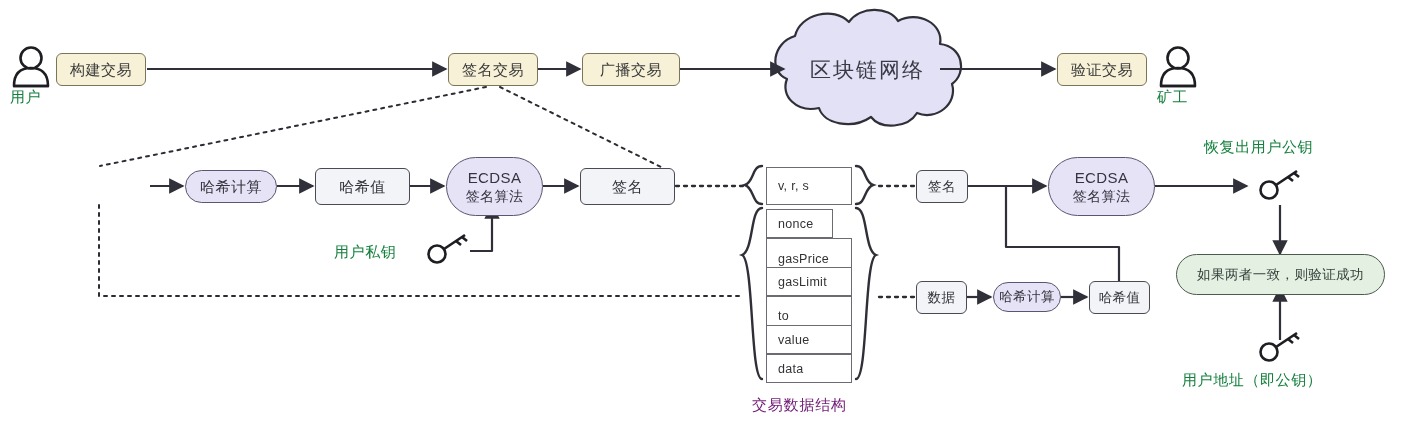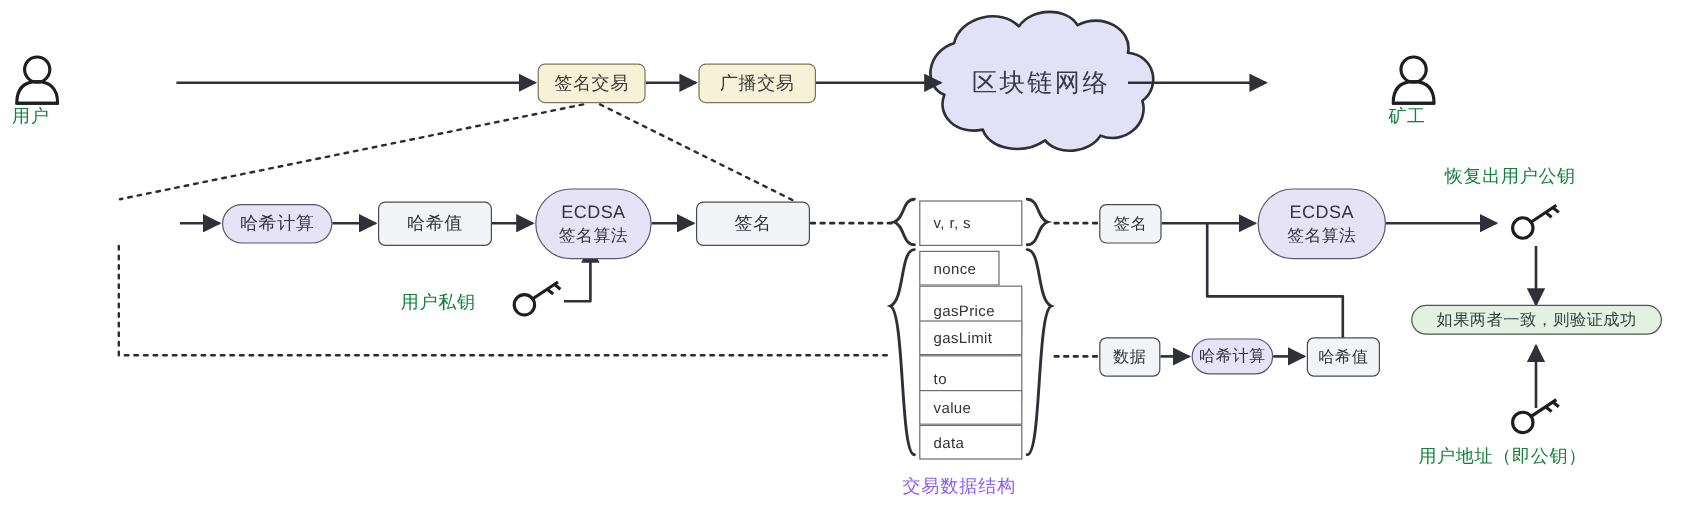--- a/index.html
+++ b/index.html
@@ -18,21 +18,21 @@
   .lav{background:#e6e3f7;border:1.7px solid #5a5570;border-radius:60px;color:#34343f;}
   .green{background:#e4f0e2;border:1.7px solid #4b5a4b;border-radius:60px;color:#33403a;}
   .cn{font-size:15px;letter-spacing:.5px;}
   .cn-sm{font-size:13.5px;letter-spacing:.4px;}
   .plainlabel{position:absolute;font-size:15px;color:#15803d;letter-spacing:.6px;white-space:nowrap;}
   .ecdsa-top{font-size:15px;letter-spacing:.4px;}
   .ecdsa-bot{font-size:14px;letter-spacing:.4px;margin-top:1px;}
   .structrow{position:absolute;box-sizing:border-box;border:1.3px solid #6b6b72;
              display:flex;align-items:center;padding-left:11px;background:#fff;}
   .structrow span{font-size:12.5px;color:#333;letter-spacing:.3px;}
-  .struct-caption{position:absolute;font-size:15px;color:#8b5cf6;letter-spacing:.8px;}
+  .struct-caption{position:absolute;font-size:15px;color:#701a75;letter-spacing:.8px;}
 </style>
 </head>
 <body>
 
 <div id="stage">
 
   <svg class="layer">
     <defs>
       <marker id="arw" viewBox="0 0 10 10" refX="9" refY="5" markerWidth="7" markerHeight="7" orient="auto-start-reverse">
         <path d="M 0 0 L 10 5 L 0 10 z" fill="#30303a"></path>
@@ -119,34 +119,40 @@
       <path d="M1294,173 L1299,177"></path>
     </g>
     <g fill="none" stroke="#1d1d22" stroke-width="2.6" stroke-linejoin="round">
       <circle cx="1269" cy="352" r="8.5"></circle>
       <line x1="1276" y1="347" x2="1297" y2="333"></line>
       <path d="M1288,339 L1293,343"></path>
       <path d="M1294,335 L1299,339"></path>
     </g>
   </svg>
 
+  <div class="node rect cream cn" style="left:56px;top:53px;width:90px;height:33px;">
+    <span>构建交易</span>
+  </div>
   <div class="plainlabel" style="left:10px;top:88px;">用户</div>
 
   <div class="node rect cream cn" style="left:448px;top:53px;width:90px;height:33px;">
     <span>签名交易</span>
   </div>
 
   <div class="node rect cream cn" style="left:582px;top:53px;width:98px;height:33px;">
     <span>广播交易</span>
   </div>
 
   <div class="node cn" style="left:775px;top:52px;width:185px;height:36px;font-size:21px;letter-spacing:2px;color:#3a3a46;">
     <span>区块链网络</span>
   </div>
 
+  <div class="node rect cream cn" style="left:1057px;top:53px;width:90px;height:33px;">
+    <span>验证交易</span>
+  </div>
   <div class="plainlabel" style="left:1157px;top:88px;">矿工</div>
 
 
   <div class="node lav cn" style="left:185px;top:170px;width:92px;height:33px;">
     <span>哈希计算</span>
   </div>
 
   <div class="node rect grey cn" style="left:315px;top:168px;width:95px;height:37px;">
     <span>哈希值</span>
   </div>
@@ -202,19 +208,19 @@
     <span>哈希值</span>
   </div>
 
   <div class="node lav" style="left:1048px;top:157px;width:107px;height:59px;flex-direction:column;">
     <span class="ecdsa-top">ECDSA</span>
     <span class="ecdsa-bot">签名算法</span>
   </div>
 
   <div class="plainlabel" style="left:1204px;top:138px;font-family:Liberation Serif, serif;">恢复出用户公钥</div>
 
-  <div class="node green cn-sm" style="left:1176px;top:254px;width:209px;height:25px;">
+  <div class="node green cn-sm" style="left:1176px;top:254px;width:209px;height:41px;">
     <span>如果两者一致，则验证成功</span>
   </div>
 
   <div class="plainlabel" style="left:1182px;top:371px;">用户地址（即公钥）</div>
 
 </div>
 
 </body></html>

